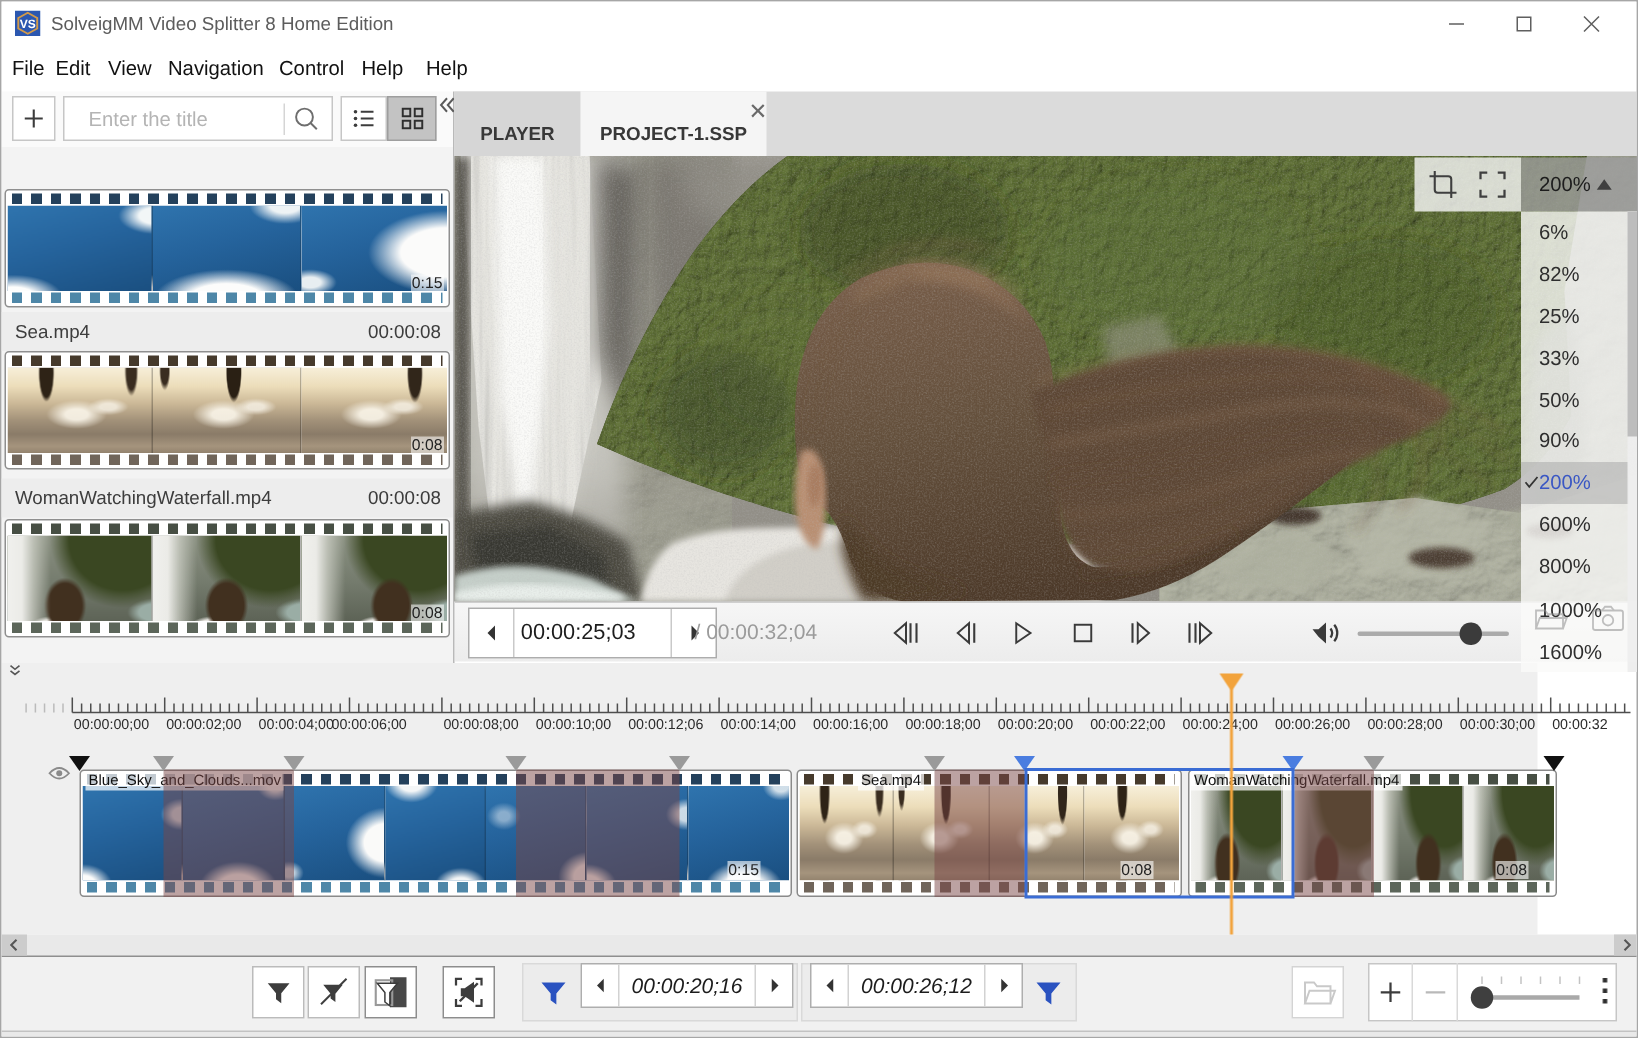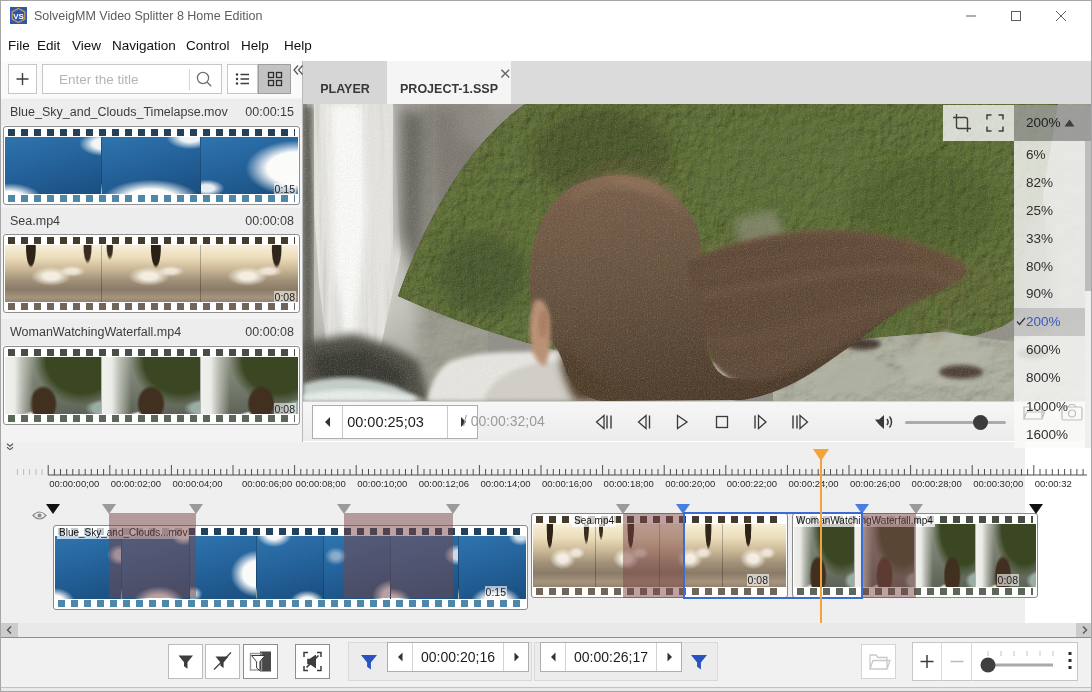--- a/index.html
+++ b/index.html
@@ -77,21 +77,21 @@
 .mk.blu { border-top-color:#4a7de0; }
 #bluesel { position:absolute; left:682px; top:70px; width:180px; height:87px; border:2px solid #3a6cd4; z-index:5; }
 #phead { position:absolute; left:812px; top:7px; width:0; height:0; border-left:8px solid transparent; border-right:8px solid transparent; border-top:12px solid #f2a33c; z-index:6; }
 #pline { position:absolute; left:819px; top:7px; width:2px; height:174px; background:#f2a33c; z-index:6; }
 
 
 #hscroll { left:0; top:622px; width:1092px; height:15px; background:#e9e9e9; border-bottom:1px solid #8f8f8f; }
 .harr { position:absolute; top:0; width:17px; height:14px; background:#ccc; color:#555; font-size:11px; text-align:center; line-height:14px; }
 
 
-#btoolbar { left:0; top:637px; width:1092px; height:49px; background:#f1f1f1; }
+#btoolbar { left:0; top:637px; width:1092px; height:49px; background:#f1f1f1;font-style:italic; }
 .bbtn { position:absolute; top:6px; width:35px; height:35px; background:#fff; border:1px solid #bbb; }
 .bgrp { position:absolute; top:4px; height:39px; background:#ececec; border:1px solid #d9d9d9; }
 .spin { position:absolute; top:4px; width:142px; height:30px; background:#fff; border:1px solid #aeaeae; }
 #saveb { position:absolute; left:735px; top:6px; width:120px; height:35px; background:#2b51ae; color:#fff; }
 #saveb span { position:absolute; left:52px; top:9px; font-weight:bold; font-size:14.5px; }
 #bottomstrip { left:0; top:686px; width:1092px; height:6px; background:#e9e9e9; border-top:1px solid #c2c2c2; }
 svg { display:block; }
 </style>
 </head>
 <body>
@@ -154,24 +154,20 @@
         <rect x="9.5" y="15.5" width="5" height="5" fill="none" stroke="#2e2e2e" stroke-width="1.3"></rect>
         <rect x="17.5" y="15.5" width="5" height="5" fill="none" stroke="#2e2e2e" stroke-width="1.3"></rect>
       </svg>
     </div>
     <svg class="abs" style="left:291px; top:3px;" width="12" height="12" viewBox="0 0 12 12">
         <path d="M6 1.5 L2 6 L6 10.5 M10.5 1.5 L6.5 6 L10.5 10.5" stroke="#5a5a5a" stroke-width="1.3" fill="none"></path>
       </svg>
   </div>
 
   <div class="abs" id="leftpanel">
-    <div class="abs ihead" style="top:1px;">
-        <span class="iname">Blue_Sky_and_Clouds_Timelapse.mov</span>
-        <span class="idur">00:00:15</span>
-      </div>
     <div class="abs strip" style="top:28px;" id="strip1">
       <div class="holes t" style="background:repeating-linear-gradient(90deg,#24415c 0 7px,transparent 7px 13px);"></div>
       <div class="frames" id="sky-frames-lib">
           <div style="width:98px;border-right:1px solid rgba(0,0,0,0.25);background:radial-gradient(ellipse 46% 36% at 4% 108%, #fdfdfc 35%, rgba(250,251,252,0) 75%), radial-gradient(ellipse 36% 30% at 103% 12%, #f2f6f7 32%, rgba(244,247,248,0) 72%), linear-gradient(165deg,#2f74ae 0%,#25639c 45%,#1a4f80 100%);"></div>
           <div style="width:99px;border-right:1px solid rgba(0,0,0,0.25);background:radial-gradient(ellipse 62% 44% at 50% 110%, #fcfcfb 42%, rgba(252,252,251,0) 80%), radial-gradient(ellipse 34% 30% at 90% 0%, #eef3f5 30%, rgba(238,243,245,0) 72%), linear-gradient(165deg,#2f74ae 0%,#25639c 45%,#1a4f80 100%);"></div>
           <div style="width:98px;background:radial-gradient(ellipse 66% 60% at 100% 55%, #fbfbfa 48%, rgba(251,251,250,0) 82%), radial-gradient(ellipse 26% 22% at 6% 90%, #e8eef1 28%, rgba(232,238,241,0) 70%), linear-gradient(165deg,#2f74ae 0%,#25639c 45%,#1a4f80 100%);"></div>
         </div>
       <div class="holes b" style="background:repeating-linear-gradient(90deg,#4e87a8 0 7px,rgba(255,255,255,0) 7px 13px);"></div>
       <span class="sdur">0:15</span>
     </div>
@@ -375,21 +371,21 @@
     <svg class="abs" style="left:50px; top:14px;" width="11" height="8" viewBox="0 0 11 8">
         <polygon points="5.5,0.5 10.5,7.5 0.5,7.5" fill="#3f3f3f"></polygon>
       </svg>
   </div>
   <div class="abs" id="dropdown">
     <div id="dsel"></div>
     <span class="ditem" style="top:0px">6%</span>
     <span class="ditem" style="top:28px">82%</span>
     <span class="ditem" style="top:56px">25%</span>
     <span class="ditem" style="top:84px">33%</span>
-    <span class="ditem" style="top:112px">80%</span>
+    <span class="ditem" style="top:112px">50%</span>
     <span class="ditem" style="top:139px">90%</span>
     <span class="ditem" style="top:167px; color:#3a57c4;">200%</span>
     <svg class="abs" style="left:2px; top:176px;" width="10" height="9" viewBox="0 0 10 9">
         <path d="M1 4.5 L3.5 7.5 L9 1" fill="none" stroke="#333" stroke-width="1.2"></path>
       </svg>
     <span class="ditem" style="top:195px">600%</span>
     <span class="ditem" style="top:223px">800%</span>
     <span class="ditem" style="top:252px">1000%</span>
     <span class="ditem" style="top:280px">1600%</span>
     <svg class="abs" style="left:5px; top:258px; opacity:0.55;" width="28" height="26" viewBox="0 0 28 26">
@@ -632,42 +628,42 @@
           <line x1="1051.3" y1="5" x2="1051.3" y2="11" stroke="#4e4e4e" stroke-width="1"></line>
           <line x1="1057.4" y1="5" x2="1057.4" y2="11" stroke="#4e4e4e" stroke-width="1"></line>
           <line x1="1063.6" y1="5" x2="1063.6" y2="11" stroke="#4e4e4e" stroke-width="1"></line>
           <line x1="1069.8" y1="5" x2="1069.8" y2="11" stroke="#4e4e4e" stroke-width="1"></line>
           <line x1="1075.9" y1="5" x2="1075.9" y2="11" stroke="#4e4e4e" stroke-width="1"></line>
           <line x1="1082.1" y1="5" x2="1082.1" y2="11" stroke="#4e4e4e" stroke-width="1"></line>
         </svg>
         <span class="rlbl" style="left:48.2px;">00:00:00;00</span>
         <span class="rlbl" style="left:109.80000000000001px;">00:00:02;00</span>
         <span class="rlbl" style="left:171.4px;">00:00:04;00</span>
-        <span class="rlbl" style="left:241px;">00:00:06;00</span>
+        <span class="rlbl" style="left:220px;">00:00:06;00</span>
         <span class="rlbl" style="left:294.6px;">00:00:08;00</span>
         <span class="rlbl" style="left:356.2px;">00:00:10;00</span>
         <span class="rlbl" style="left:417.8px;">00:00:12;06</span>
         <span class="rlbl" style="left:479.4px;">00:00:14;00</span>
         <span class="rlbl" style="left:541px;">00:00:16;00</span>
         <span class="rlbl" style="left:602.6px;">00:00:18;00</span>
         <span class="rlbl" style="left:664.2px;">00:00:20;00</span>
         <span class="rlbl" style="left:725.8000000000001px;">00:00:22;00</span>
         <span class="rlbl" style="left:787.4000000000001px;">00:00:24;00</span>
         <span class="rlbl" style="left:849.0000000000001px;">00:00:26;00</span>
         <span class="rlbl" style="left:910.6px;">00:00:28;00</span>
         <span class="rlbl" style="left:972.2px;">00:00:30;00</span>
         <span class="rlbl" style="left:1033.8px;">00:00:32</span>
       </div>
 
     <svg class="abs" style="left:31px;top:68px;" width="15" height="11" viewBox="0 0 15 11">
       <path d="M1 5.5 Q7.5 -1.5 14 5.5 Q7.5 12.5 1 5.5 Z" fill="none" stroke="#8a8a8a" stroke-width="1.2"></path>
       <circle cx="7.5" cy="5.5" r="2" fill="#8a8a8a"></circle>
     </svg>
 
-    <div class="clip" id="clip1" style="left:52px; width:475px;margin-top:12px;">
+    <div class="clip" id="clip1" style="left:52px; width:475px;">
       <div class="holes t" style="background:repeating-linear-gradient(90deg,#24415c 0 7px,transparent 7px 13px);"></div>
       <div class="frames" id="sky-frames-tl">
           <div style="width:75px;border-right:1px solid rgba(0,0,0,0.25);background:radial-gradient(ellipse 40% 30% at 0% 105%, #fbfbfa 35%, rgba(250,251,252,0) 75%), radial-gradient(ellipse 30% 24% at 100% 30%, rgba(244,248,249,0.8) 30%, rgba(244,247,248,0) 70%), linear-gradient(165deg,#2f74ae 0%,#25639c 45%,#1a4f80 100%);"></div>
           <div style="width:75px;border-right:1px solid rgba(0,0,0,0.25);background:radial-gradient(ellipse 50% 36% at 55% 108%, #fbfbfa 40%, rgba(252,252,251,0) 78%), radial-gradient(ellipse 26% 22% at 92% 0%, rgba(238,243,245,0.85) 28%, rgba(238,243,245,0) 70%), linear-gradient(165deg,#2f74ae 0%,#25639c 45%,#1a4f80 100%);"></div>
           <div style="width:75px;border-right:1px solid rgba(0,0,0,0.25);background:radial-gradient(ellipse 52% 48% at 102% 60%, #fafaf9 42%, rgba(251,251,250,0) 78%), radial-gradient(ellipse 22% 18% at 4% 92%, rgba(232,238,241,0.8) 25%, rgba(232,238,241,0) 68%), linear-gradient(165deg,#2f74ae 0%,#25639c 45%,#1a4f80 100%);"></div>
           <div style="width:75px;border-right:1px solid rgba(0,0,0,0.25);background:radial-gradient(ellipse 38% 30% at 26% -4%, #f4f6f7 32%, rgba(246,248,249,0) 72%), radial-gradient(ellipse 38% 28% at 76% 106%, #f3f5f6 32%, rgba(243,245,246,0) 70%), linear-gradient(165deg,#2f74ae 0%,#25639c 45%,#1a4f80 100%);"></div>
           <div style="width:75px;border-right:1px solid rgba(0,0,0,0.25);background:radial-gradient(ellipse 42% 36% at 104% 96%, #f8f9f8 36%, rgba(250,251,250,0) 74%), radial-gradient(ellipse 26% 22% at 18% 32%, rgba(255,255,255,0.45) 22%, rgba(255,255,255,0) 66%), linear-gradient(165deg,#2f74ae 0%,#25639c 45%,#1a4f80 100%);"></div>
           <div style="width:75px;border-right:1px solid rgba(0,0,0,0.25);background:radial-gradient(ellipse 40% 30% at 0% 105%, #fbfbfa 35%, rgba(250,251,252,0) 75%), radial-gradient(ellipse 30% 24% at 100% 30%, rgba(244,248,249,0.8) 30%, rgba(244,247,248,0) 70%), linear-gradient(165deg,#2f74ae 0%,#25639c 45%,#1a4f80 100%);"></div>
           <div style="width:75px;background:radial-gradient(ellipse 50% 36% at 55% 108%, #fbfbfa 40%, rgba(252,252,251,0) 78%), radial-gradient(ellipse 26% 22% at 92% 0%, rgba(238,243,245,0.85) 28%, rgba(238,243,245,0) 70%), linear-gradient(165deg,#2f74ae 0%,#25639c 45%,#1a4f80 100%);"></div>
         </div>
@@ -776,21 +772,21 @@
           </svg>
         </div>
     </div>
     <div class="bgrp" style="left:533px; width:184px;"></div>
     <div class="spin" style="left:539px;">
       <div class="cell" style="position:absolute;left:0;width:25px;height:100%;border-right:1px solid #d2d2d2;">
           <svg width="25" height="28" viewBox="0 0 25 28">
             <polygon points="14.5,9.5 10,14 14.5,18.5" fill="#333"></polygon>
           </svg>
         </div>
-      <div style="position:absolute;left:25px;width:90px;height:100%;text-align:center;line-height:28px;font-size:14px;color:#1c1c1c;">00:00:26;17</div>
+      <div style="position:absolute;left:25px;width:90px;height:100%;text-align:center;line-height:28px;font-size:14px;color:#1c1c1c;">00:00:26;12</div>
       <div class="cell" style="position:absolute;right:0;width:25px;height:100%;border-left:1px solid #d2d2d2;">
           <svg width="25" height="28" viewBox="0 0 25 28">
             <polygon points="10.5,9.5 15,14 10.5,18.5" fill="#333"></polygon>
           </svg>
         </div>
     </div>
     <svg class="abs" style="left:687px; top:13px;" width="22" height="22" viewBox="0 0 22 22">
         <path d="M3 4 H19 L12.9 11.4 V18.6 L9.1 15.8 V11.4 Z" fill="#2a52c0"></path>
       </svg>
     <div class="bbtn" style="left:860px; border-color:#d4d4d4;">

